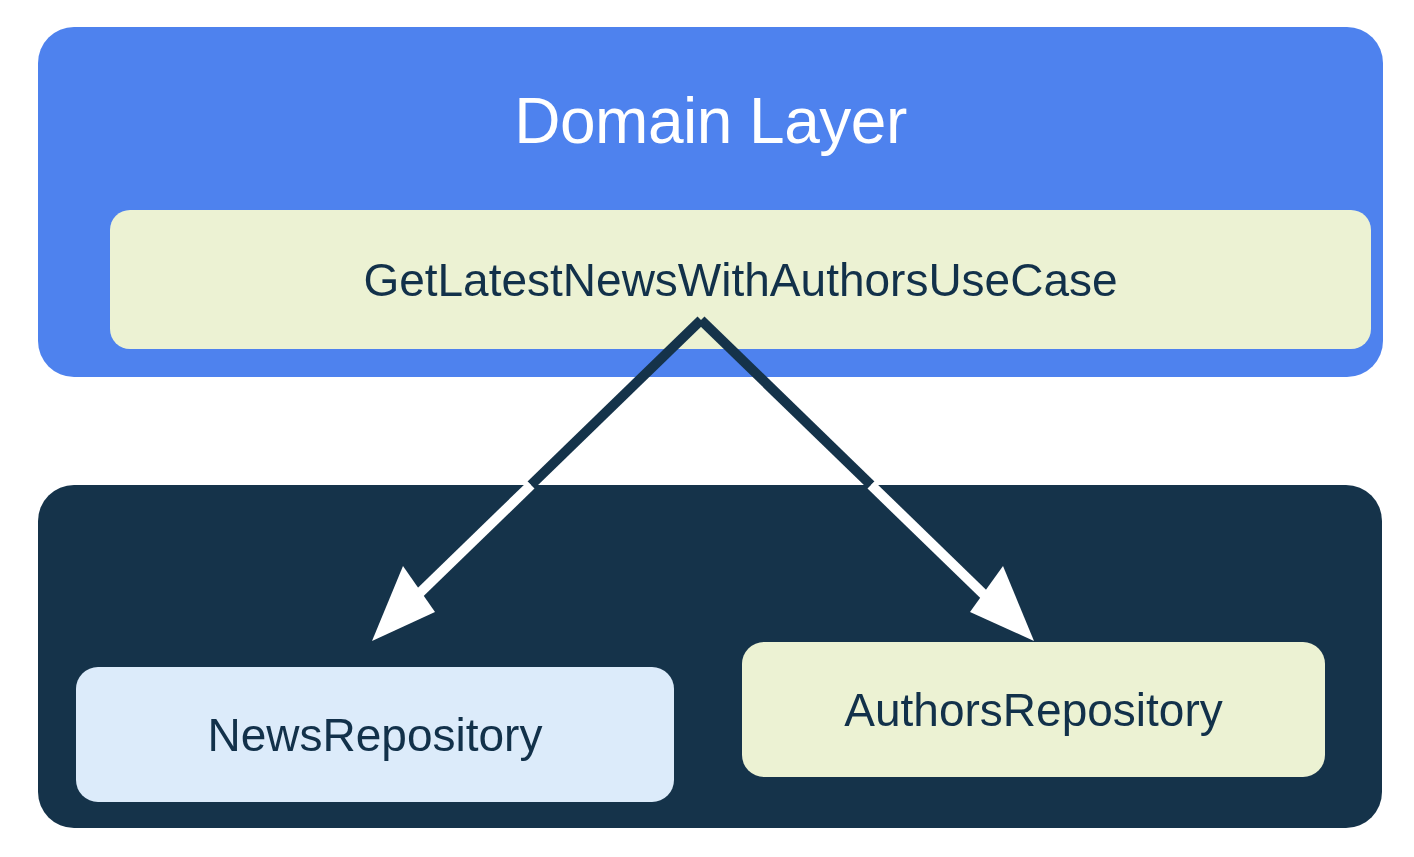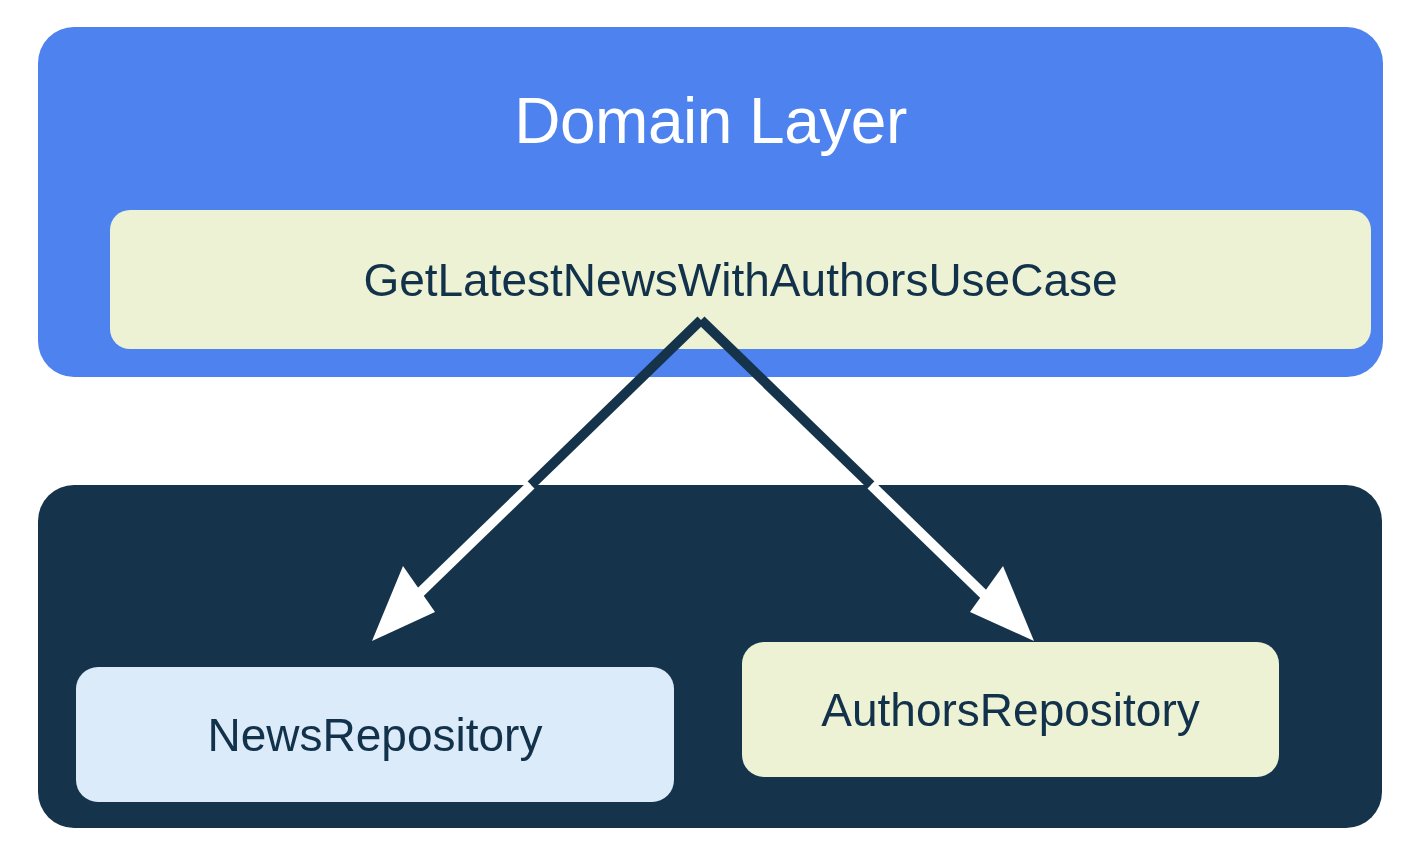--- a/index.html
+++ b/index.html
@@ -81,21 +81,21 @@
     top: 642px;
     width: 598px;
     height: 135px;
     background: #DCEBFA;
     border-radius: 22px;
     font-size: 46px;
   }
   #authors-repo-card {
     left: 742px;
     top: 642px;
-    width: 537px;
+    width: 583px;
     height: 135px;
     background: #ECF2D3;
     border-radius: 22px;
     font-size: 46px;
   }
 
   
   #connectors {
     position: absolute;
     left: 0;

